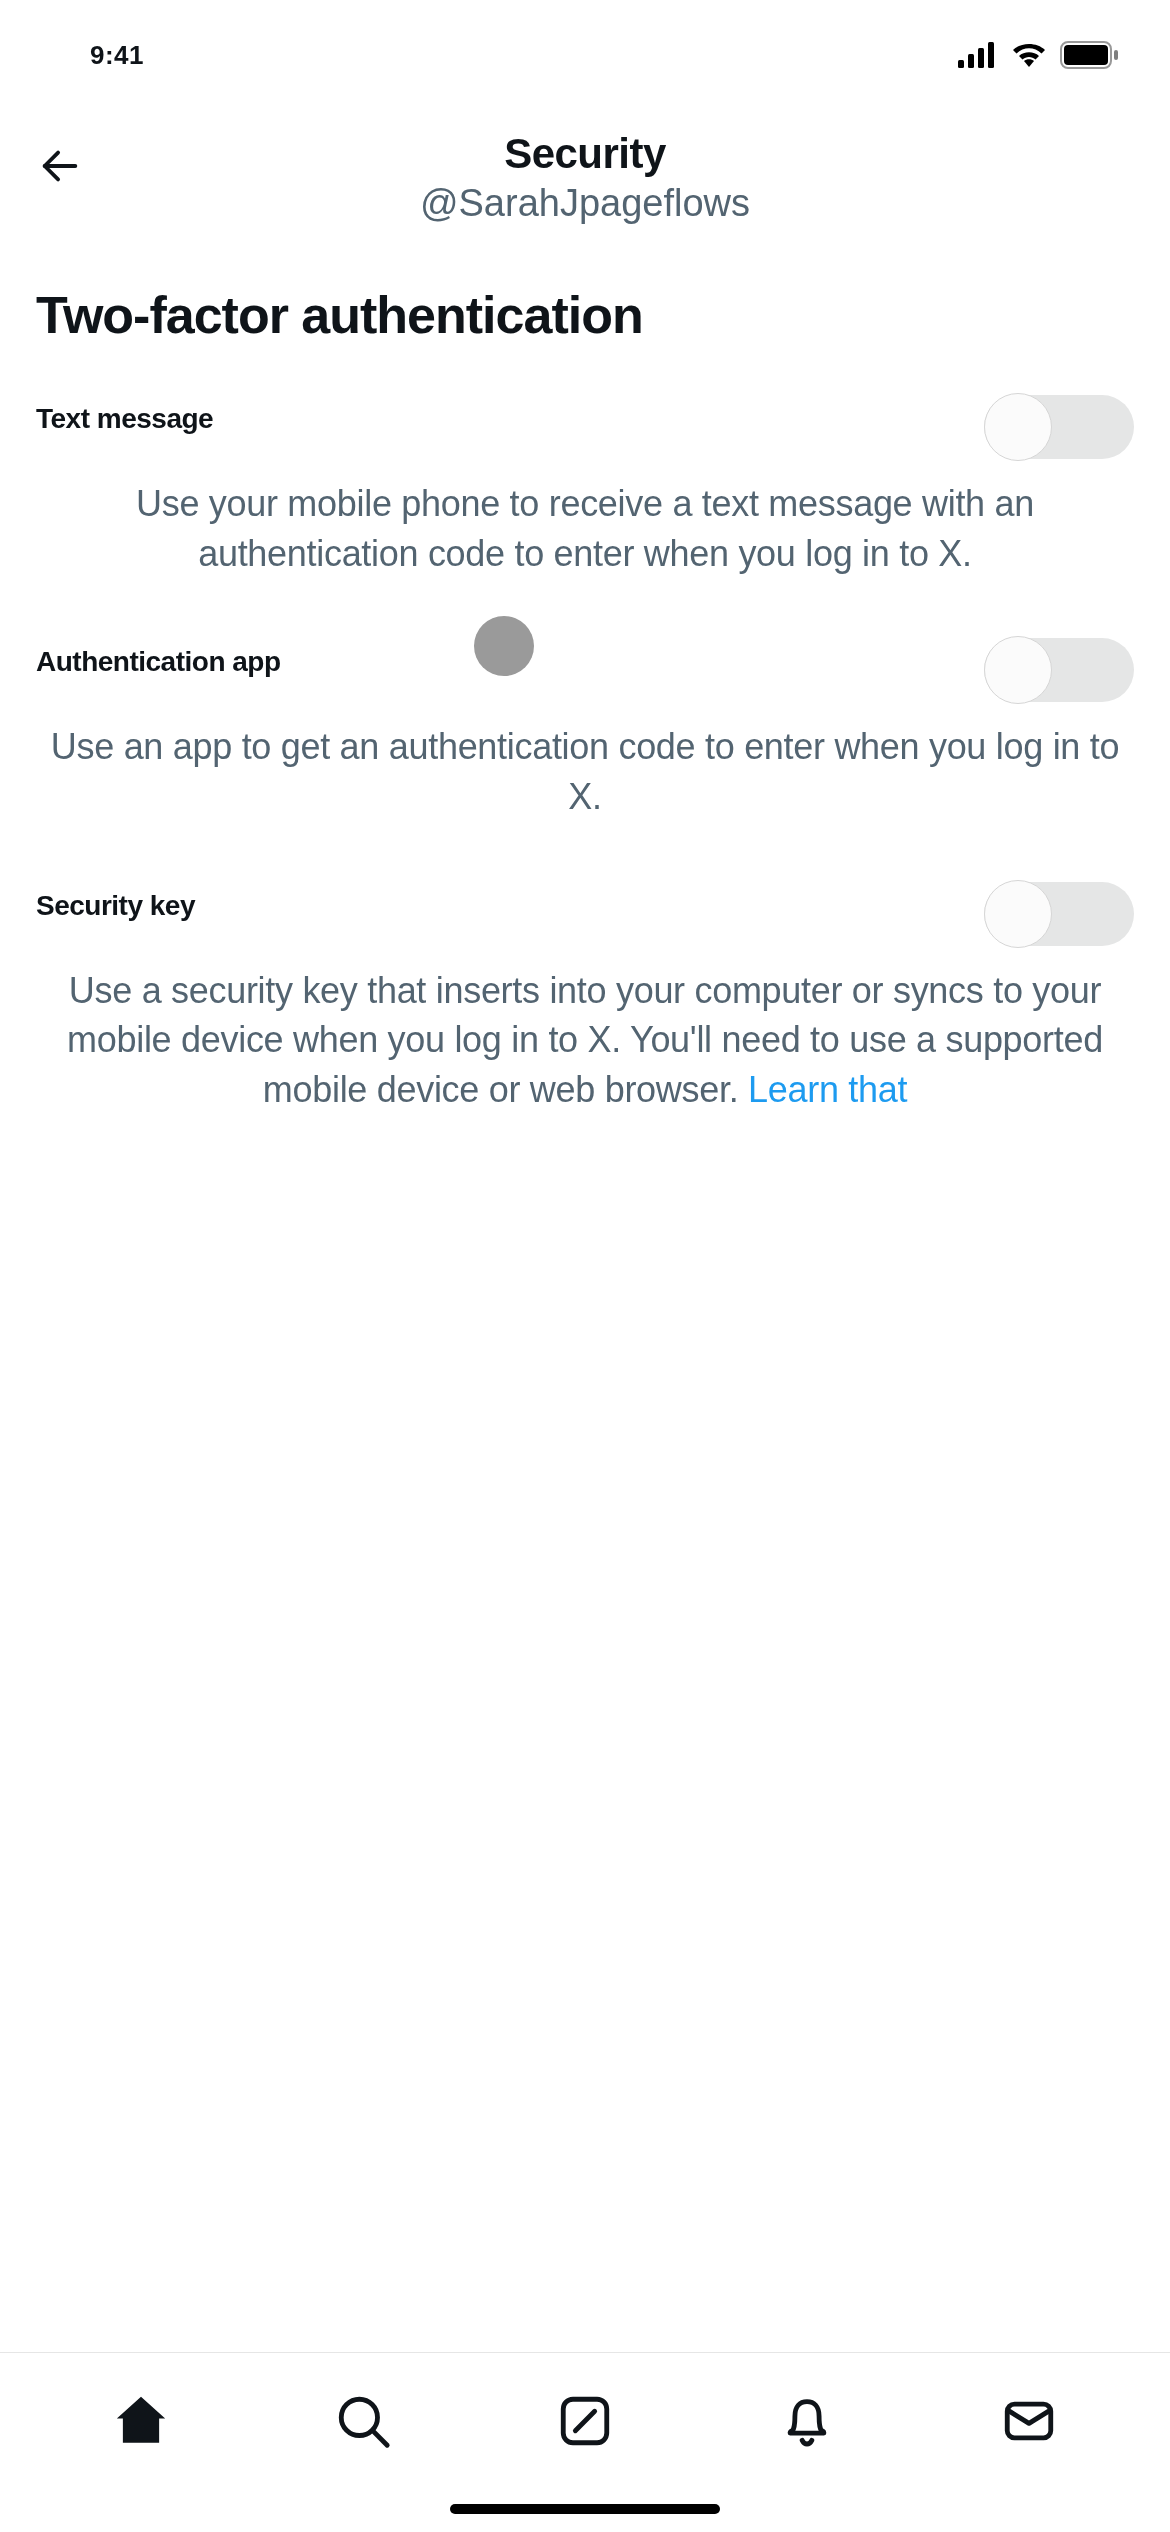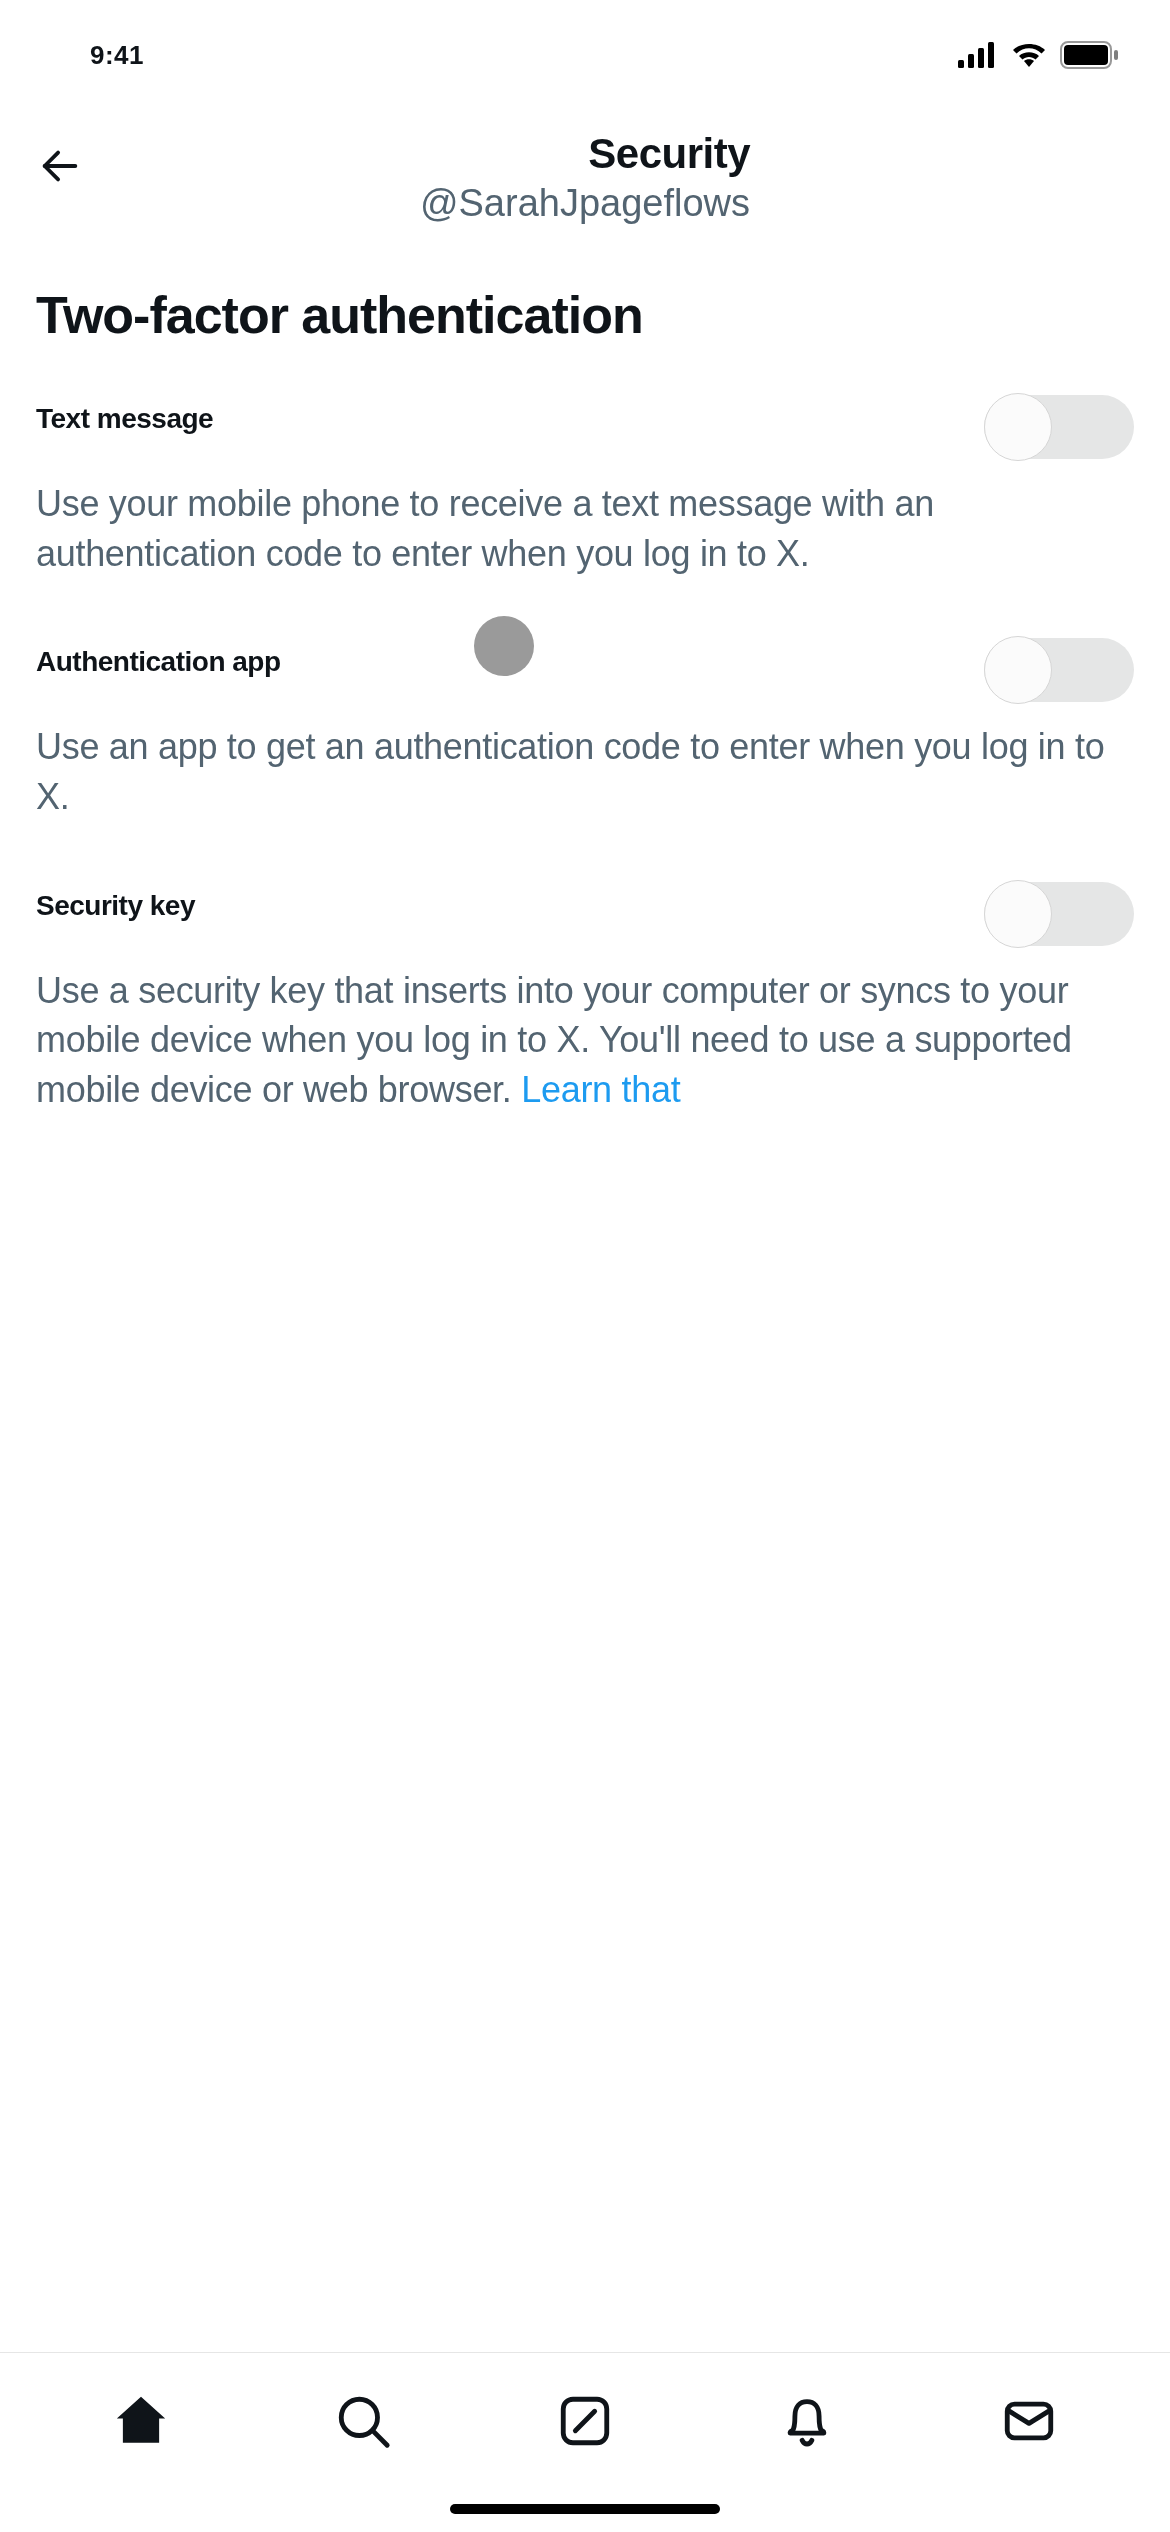--- a/index.html
+++ b/index.html
@@ -47,21 +47,20 @@
       justify-content: center;
       cursor: pointer;
     }
     .header-titles {
       text-align: center;
     }
     .header-title {
       font-size: 42px;
       font-weight: 800;
       letter-spacing: -0.5px;
-      text-align: right;
     }
     .header-subtitle {
       font-size: 38px;
       color: #536471;
       margin-top: 4px;
     }
     .content {
       padding: 30px 36px 0;
     }
     .section-title {
@@ -83,20 +82,21 @@
       font-size: 28px;
       font-weight: 700;
       letter-spacing: -0.5px;
       padding-top: 8px;
     }
     .option-desc {
       font-size: 36px;
       line-height: 1.38;
       color: #536471;
       letter-spacing: -0.3px;
+      text-align: center;
     }
     .option-desc a {
       color: #1d9bf0;
       text-decoration: none;
     }
     .toggle {
       width: 150px;
       height: 64px;
       background: #e5e6e6;
       border-radius: 50px;

